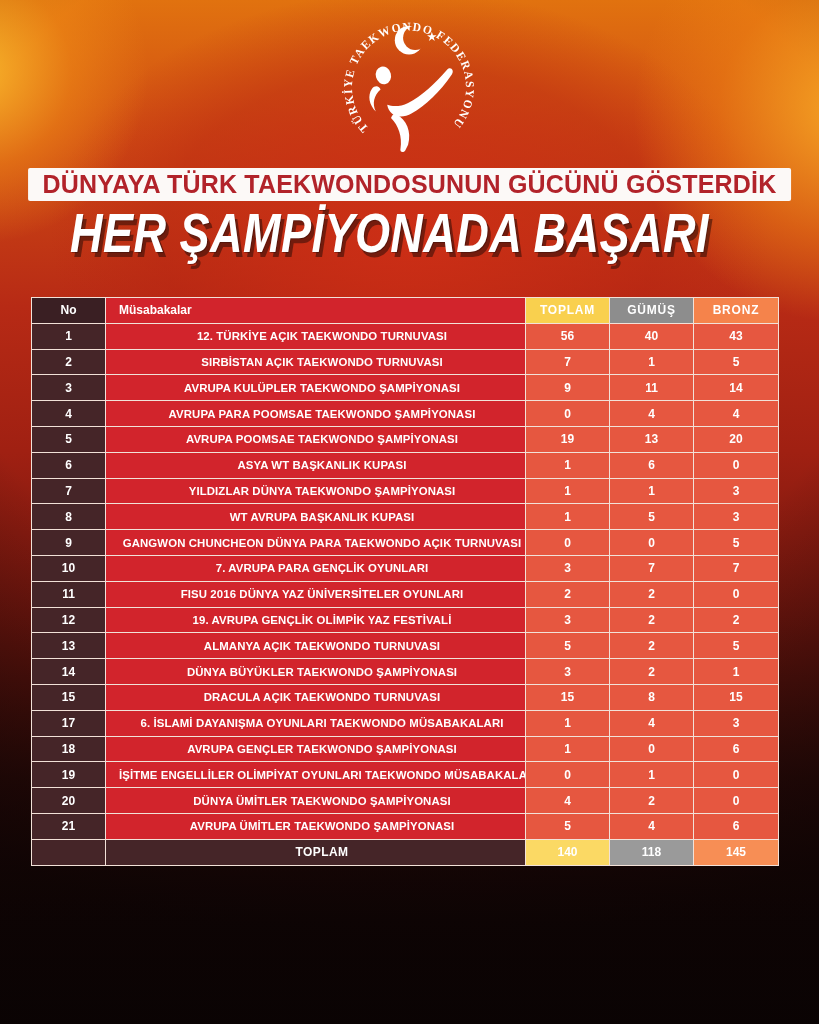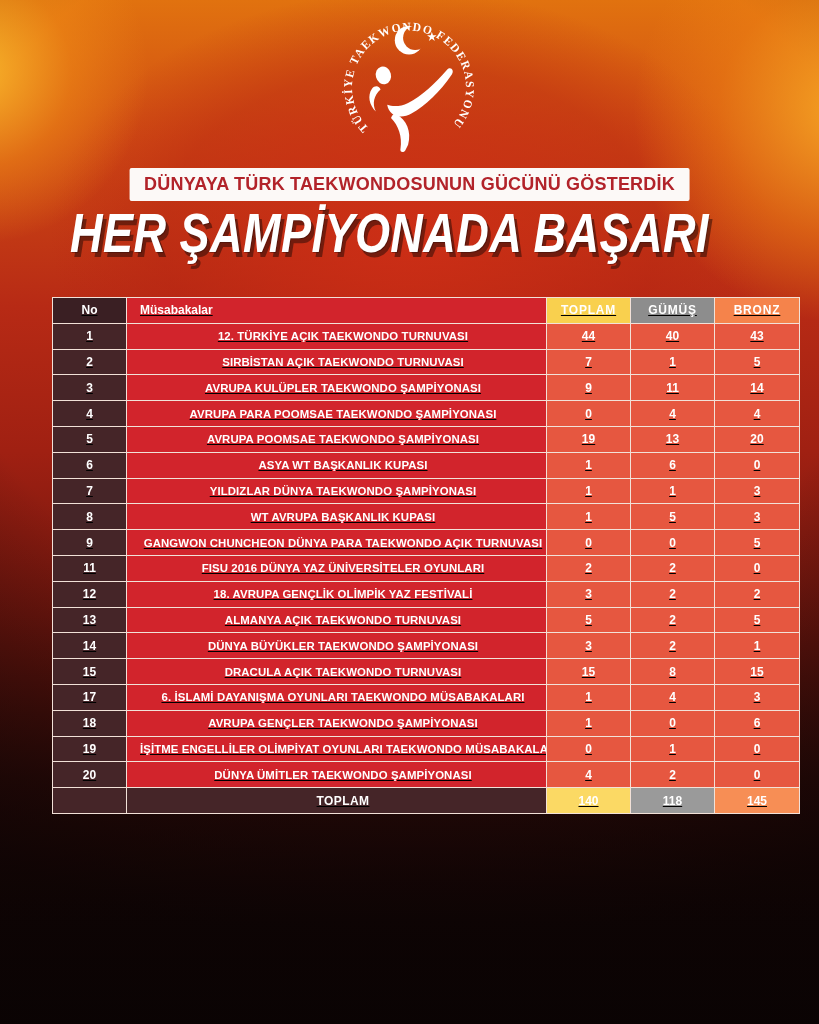--- a/index.html
+++ b/index.html
@@ -14,36 +14,36 @@
       radial-gradient(ellipse 55% 30% at 50% 23%, rgba(205,45,22,0.90) 0%, rgba(185,35,18,0.45) 55%, rgba(185,35,18,0) 80%),
       radial-gradient(ellipse 120% 75% at 50% 26%, rgba(0,0,0,0) 48%, rgba(10,3,3,0.72) 88%),
       linear-gradient(180deg, #e1720f 0%, #cf4a14 14%, #b72a15 30%, #a02012 44%, #70160e 60%, #330c09 76%, #140606 90%, #0b0404 100%);
   }
 
   .logo { position:absolute; top:6px; left:calc(50% - 76px); width:152px; height:152px; }
 
   .banner {
     position:absolute; top:168px; left:50%; transform:translateX(-50%);
     background:#fcf9f7; color:#b2232a; height:33px; line-height:33px;
-    font-size:18px; font-weight:bold; letter-spacing:0.2px;
+    font-size:25px; font-weight:bold; letter-spacing:0.2px;
     padding:0 15px; white-space:nowrap; border-radius:2px;
   }
 
   .title {
     position:absolute; top:201px; left:0; width:706px; text-align:left;
     color:#ffffff; font-size:55px; font-weight:bold; font-style:italic;
     line-height:64px; white-space:nowrap;
   }
   .title-inner {
     display:inline-block; transform:scaleX(0.82); transform-origin:center;
     text-shadow: 4px 5px 0 rgba(45,12,8,0.55), 1px 1px 0 rgba(45,12,8,0.40);
     letter-spacing:0.5px;
   }
 
-  .table-wrap { position:absolute; top:297px; left:52px; width:747px;text-decoration:underline; }
+  .table-wrap { position:absolute; top:297px; left:31px; width:747px; }
   table.medals { width:747px; border-collapse:collapse; table-layout:fixed; }
   table.medals col.c1 { width:74px; }
   table.medals col.c2 { width:420px; }
   table.medals col.c3 { width:84px; }
   table.medals col.c4 { width:84px; }
   table.medals col.c5 { width:85px; }
 
   table.medals th, table.medals td {
     border:1.6px solid #f2e1d8; height:25.8px; color:#ffffff;
     font-weight:bold; font-size:12px; text-align:center; vertical-align:middle;
@@ -117,21 +117,21 @@
           <th class="h-name">Müsabakalar</th>
           <th class="h-gold">TOPLAM</th>
           <th class="h-silver">GÜMÜŞ</th>
           <th class="h-bronze">BRONZ</th>
         </tr>
       </thead>
       <tbody id="rows-host">
           <tr>
     <td class="c-no">1</td>
     <td class="c-name">12. TÜRKİYE AÇIK TAEKWONDO TURNUVASI</td>
-    <td class="c-medal">44</td>
+    <td class="c-medal">56</td>
     <td class="c-medal">40</td>
     <td class="c-medal">43</td>
   </tr>
           <tr>
     <td class="c-no">2</td>
     <td class="c-name">SIRBİSTAN AÇIK TAEKWONDO TURNUVASI</td>
     <td class="c-medal">7</td>
     <td class="c-medal">1</td>
     <td class="c-medal">5</td>
   </tr>
@@ -178,29 +178,36 @@
     <td class="c-medal">3</td>
   </tr>
           <tr>
     <td class="c-no">9</td>
     <td class="c-name">GANGWON CHUNCHEON DÜNYA PARA TAEKWONDO AÇIK TURNUVASI</td>
     <td class="c-medal">0</td>
     <td class="c-medal">0</td>
     <td class="c-medal">5</td>
   </tr>
           <tr>
+    <td class="c-no">10</td>
+    <td class="c-name">7. AVRUPA PARA GENÇLİK OYUNLARI</td>
+    <td class="c-medal">3</td>
+    <td class="c-medal">7</td>
+    <td class="c-medal">7</td>
+  </tr>
+          <tr>
     <td class="c-no">11</td>
     <td class="c-name">FISU 2016 DÜNYA YAZ ÜNİVERSİTELER OYUNLARI</td>
     <td class="c-medal">2</td>
     <td class="c-medal">2</td>
     <td class="c-medal">0</td>
   </tr>
           <tr>
     <td class="c-no">12</td>
-    <td class="c-name">18. AVRUPA GENÇLİK OLİMPİK YAZ FESTİVALİ</td>
+    <td class="c-name">19. AVRUPA GENÇLİK OLİMPİK YAZ FESTİVALİ</td>
     <td class="c-medal">3</td>
     <td class="c-medal">2</td>
     <td class="c-medal">2</td>
   </tr>
           <tr>
     <td class="c-no">13</td>
     <td class="c-name">ALMANYA AÇIK TAEKWONDO TURNUVASI</td>
     <td class="c-medal">5</td>
     <td class="c-medal">2</td>
     <td class="c-medal">5</td>
@@ -239,20 +246,27 @@
     <td class="c-medal">0</td>
     <td class="c-medal">1</td>
     <td class="c-medal">0</td>
   </tr>
           <tr>
     <td class="c-no">20</td>
     <td class="c-name">DÜNYA ÜMİTLER TAEKWONDO ŞAMPİYONASI</td>
     <td class="c-medal">4</td>
     <td class="c-medal">2</td>
     <td class="c-medal">0</td>
+  </tr>
+          <tr>
+    <td class="c-no">21</td>
+    <td class="c-name">AVRUPA ÜMİTLER TAEKWONDO ŞAMPİYONASI</td>
+    <td class="c-medal">5</td>
+    <td class="c-medal">4</td>
+    <td class="c-medal">6</td>
   </tr>
         </tbody>
       <tfoot>
         <tr>
           <td class="t-no"></td>
           <td class="t-name">TOPLAM</td>
           <td class="t-gold">140</td>
           <td class="t-silver">118</td>
           <td class="t-bronze">145</td>
         </tr>

